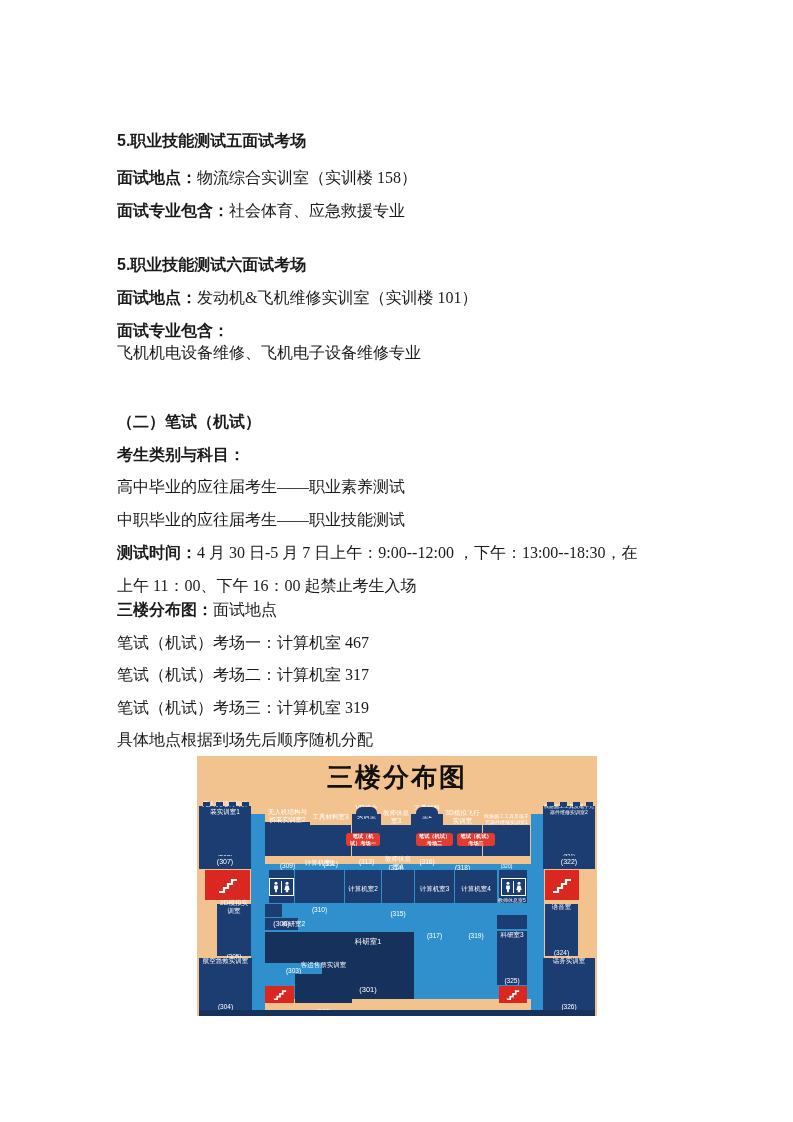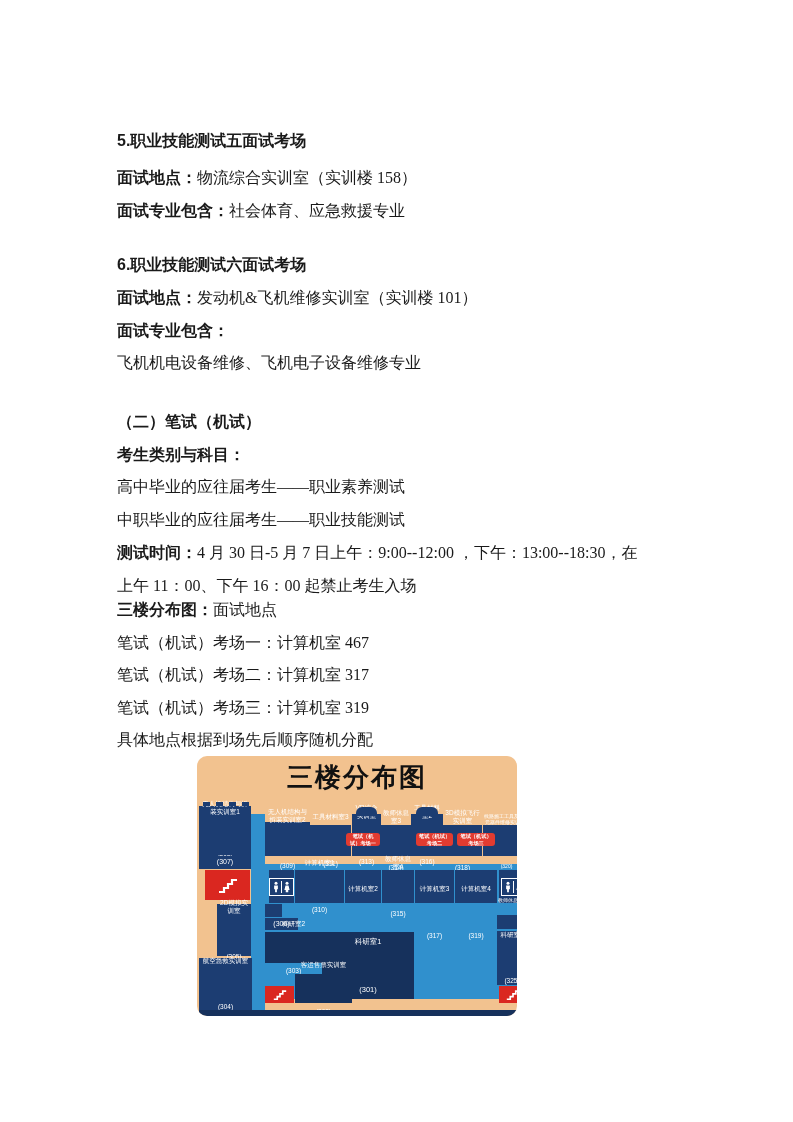--- a/index.html
+++ b/index.html
@@ -12,24 +12,23 @@
     position:absolute;left:117px;width:600px;margin:0;
     font-size:16px;line-height:22px;white-space:nowrap;
   }
   .doc-line .lbl{
     font-weight:bold;
     font-family:"Liberation Sans","DejaVu Sans",sans-serif;
   }
   .doc-line .txt{font-family:"Liberation Serif","DejaVu Serif",serif;}
   
   .map{
-    position:absolute;left:197px;top:756px;width:320px;height:260px;
+    position:absolute;left:197px;top:756px;width:400px;height:260px;
     background:#f2c28f;overflow:hidden;
     font-family:"Liberation Sans","DejaVu Sans",sans-serif;
-    border-radius:10px;
   }
   .map-title{
     position:absolute;top:4px;left:0;width:100%;text-align:center;
     font-size:26px;font-weight:bold;color:#111;letter-spacing:2px;z-index:3;
   }
   .corridor{position:absolute;background:#3090cd;z-index:1;}
   .room{
     position:absolute;background:#1c3d72;color:#fff;z-index:2;
     display:flex;flex-direction:column;align-items:center;justify-content:center;
     text-align:center;font-size:6.5px;line-height:1.25;padding:1px;box-sizing:border-box;gap:38px;
@@ -66,24 +65,24 @@
   }
   .wc-divider{width:1px;height:12px;background:#fff;}
   .strip{position:absolute;background:#16315c;z-index:2;}
 </style>
 </head>
 <body>
 
 <p class="doc-line" style="top:130px"><span class="lbl">5.职业技能测试五面试考场</span></p>
 <p class="doc-line" style="top:167px"><span class="lbl">面试地点：</span><span class="txt">物流综合实训室（实训楼 158）</span></p>
 <p class="doc-line" style="top:200px"><span class="lbl">面试专业包含：</span><span class="txt">社会体育、应急救援专业</span></p>
-<p class="doc-line" style="top:254px"><span class="lbl">6.职业技能测试六面试考场</span></p>
+<p class="doc-line" style="top:254px"><span class="lbl">5.职业技能测试六面试考场</span></p>
 <p class="doc-line" style="top:287px"><span class="lbl">面试地点：</span><span class="txt">发动机&amp;飞机维修实训室（实训楼 101）</span></p>
 <p class="doc-line" style="top:320px"><span class="lbl">面试专业包含：</span></p>
-<p class="doc-line" style="top:352px"><span class="txt">飞机机电设备维修、飞机电子设备维修专业</span></p>
+<p class="doc-line" style="top:342px"><span class="txt">飞机机电设备维修、飞机电子设备维修专业</span></p>
 <p class="doc-line" style="top:411px"><span class="lbl">（二）笔试（机试）</span></p>
 <p class="doc-line" style="top:444px"><span class="lbl">考生类别与科目：</span></p>
 <p class="doc-line" style="top:476px"><span class="txt">高中毕业的应往届考生——职业素养测试</span></p>
 <p class="doc-line" style="top:509px"><span class="txt">中职毕业的应往届考生——职业技能测试</span></p>
 <p class="doc-line" style="top:542px"><span class="lbl">测试时间：</span><span class="txt">4 月 30 日-5 月 7 日上午：9:00--12:00 ，下午：13:00--18:30，在</span></p>
 <p class="doc-line" style="top:575px"><span class="txt">上午 11：00、下午 16：00 起禁止考生入场</span></p>
 <p class="doc-line" style="top:599px"><span class="lbl">三楼分布图：</span><span class="txt">面试地点</span></p>
 <p class="doc-line" style="top:632px"><span class="txt">笔试（机试）考场一：计算机室 467</span></p>
 <p class="doc-line" style="top:664px"><span class="txt">笔试（机试）考场二：计算机室 317</span></p>
 <p class="doc-line" style="top:697px"><span class="txt">笔试（机试）考场三：计算机室 319</span></p>

